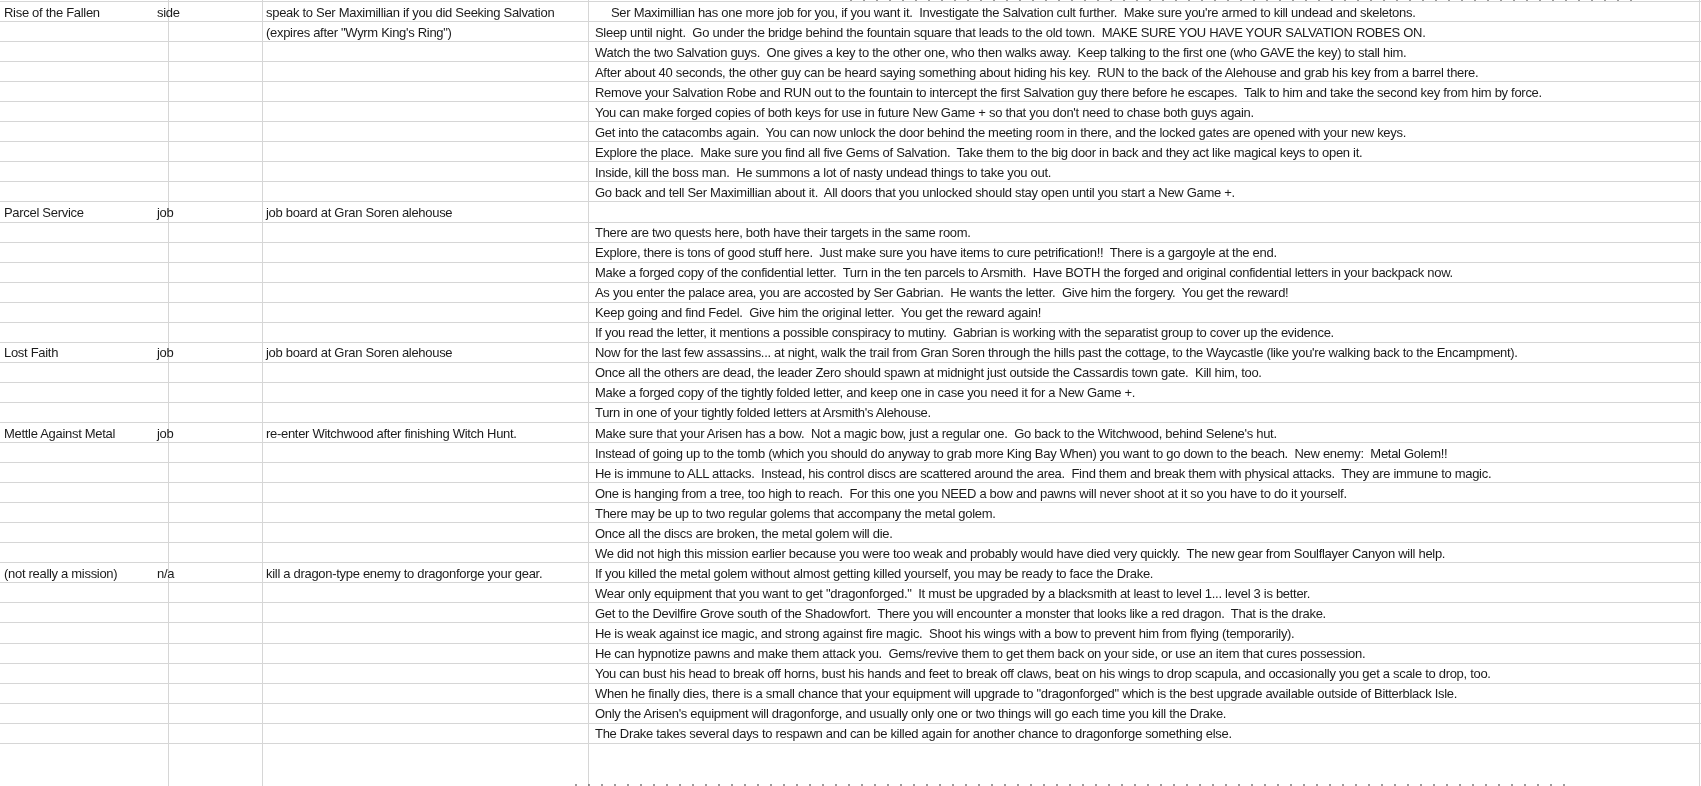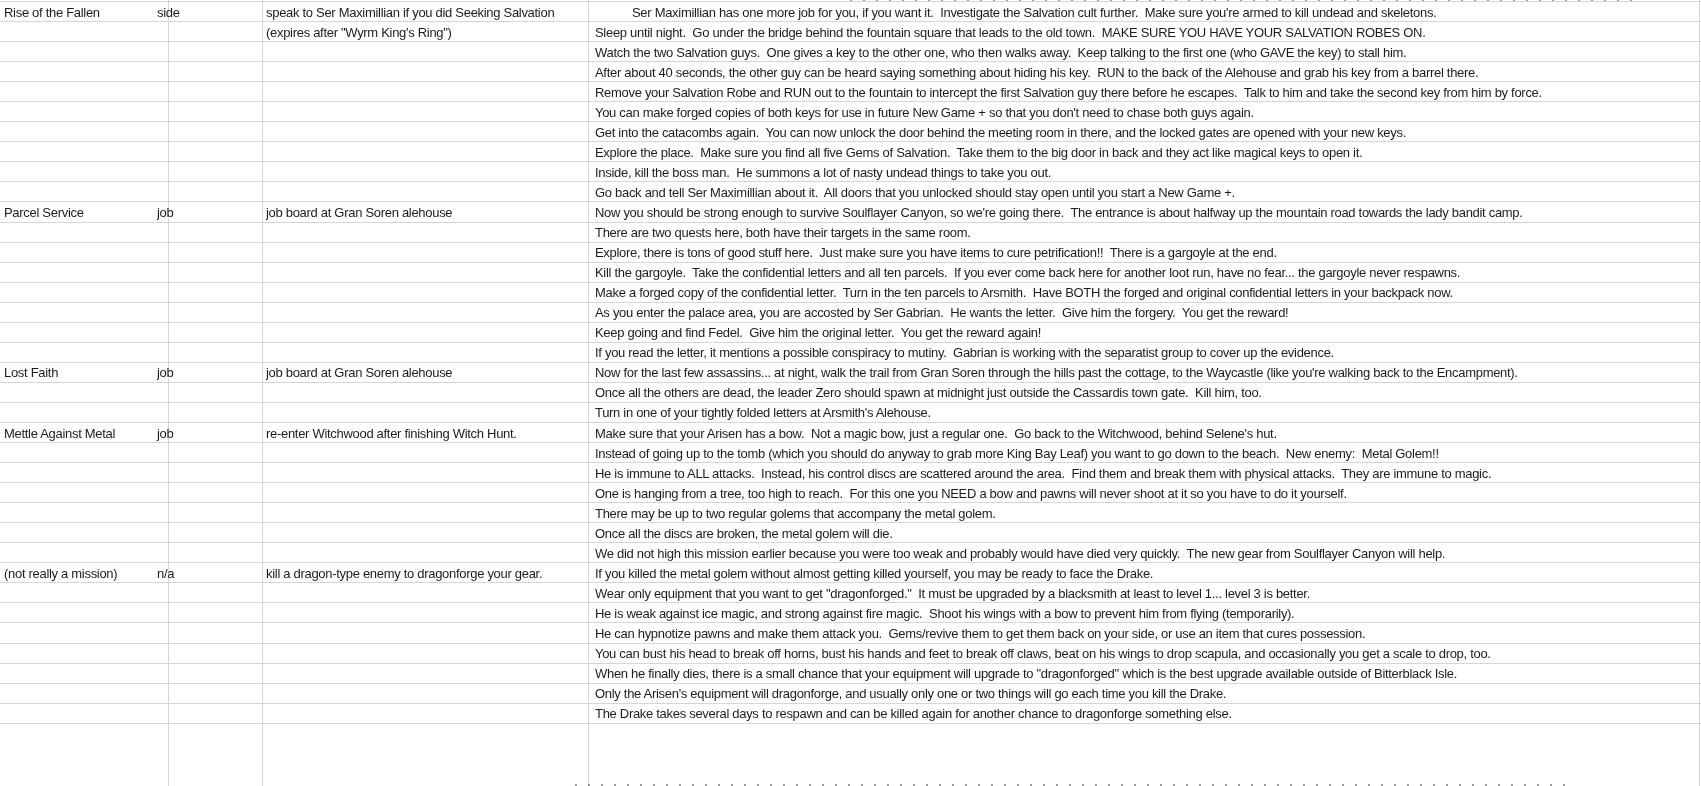--- a/index.html
+++ b/index.html
@@ -55,21 +55,21 @@
 
   <div class="sliver" id="sliver-top">
     <span class="frag" style="left:850px;width:790px;"></span>
   </div>
 
   <div id="rows">
   <div class="row">
     <span class="cell a">Rise of the Fallen</span>
     <span class="cell b">side</span>
     <span class="cell c">speak to Ser Maximillian if you did Seeking Salvation</span>
-    <span class="cell d" style="left: 632px;">Ser Maximillian has one more job for you, if you want it.  Investigate the Salvation cult further.  Make sure you're armed to kill undead and skeletons.</span>
+    <span class="cell d" style="left: 611px;">Ser Maximillian has one more job for you, if you want it.  Investigate the Salvation cult further.  Make sure you're armed to kill undead and skeletons.</span>
   </div>
 
   <div class="row">
     <span class="cell a"></span>
     <span class="cell b"></span>
     <span class="cell c">(expires after "Wyrm King's Ring")</span>
     <span class="cell d">Sleep until night.  Go under the bridge behind the fountain square that leads to the old town.  MAKE SURE YOU HAVE YOUR SALVATION ROBES ON.</span>
   </div>
 
   <div class="row">
@@ -125,43 +125,36 @@
     <span class="cell a"></span>
     <span class="cell b"></span>
     <span class="cell c" style="background: transparent;"></span>
     <span class="cell d">Go back and tell Ser Maximillian about it.  All doors that you unlocked should stay open until you start a New Game +.</span>
   </div>
 
   <div class="row">
     <span class="cell a">Parcel Service</span>
     <span class="cell b">job</span>
     <span class="cell c">job board at Gran Soren alehouse</span>
-    <span class="cell d">Now you should be strong enough to survive Soulflayer Canyon, so we're going there.  The entrance is about halfway up the mountain road towards the lady bandit camp.</span>
   </div>
 
   <div class="row">
     <span class="cell a"></span>
     <span class="cell b"></span>
     <span class="cell c" style="background: transparent;"></span>
     <span class="cell d">There are two quests here, both have their targets in the same room.</span>
   </div>
 
   <div class="row">
     <span class="cell a"></span>
     <span class="cell b"></span>
     <span class="cell c" style="background: transparent;"></span>
     <span class="cell d">Explore, there is tons of good stuff here.  Just make sure you have items to cure petrification!!  There is a gargoyle at the end.</span>
   </div>
 
-  <div class="row">
-    <span class="cell a"></span>
-    <span class="cell b"></span>
-    <span class="cell c" style="background: transparent;"></span>
-    <span class="cell d">Kill the gargoyle.  Take the confidential letters and all ten parcels.  If you ever come back here for another loot run, have no fear... the gargoyle never respawns.</span>
-  </div>
 
   <div class="row">
     <span class="cell a"></span>
     <span class="cell b"></span>
     <span class="cell c" style="background: transparent;"></span>
     <span class="cell d">Make a forged copy of the confidential letter.  Turn in the ten parcels to Arsmith.  Have BOTH the forged and original confidential letters in your backpack now.</span>
   </div>
 
   <div class="row">
     <span class="cell a"></span>
@@ -192,40 +185,46 @@
   </div>
 
 
   <div class="row">
     <span class="cell a"></span>
     <span class="cell b"></span>
     <span class="cell c" style="background: transparent;"></span>
     <span class="cell d">Once all the others are dead, the leader Zero should spawn at midnight just outside the Cassardis town gate.  Kill him, too.</span>
   </div>
 
+  <div class="row">
+    <span class="cell a"></span>
+    <span class="cell b"></span>
+    <span class="cell c" style="background: transparent;"></span>
+    <span class="cell d">Make a forged copy of the tightly folded letter, and keep one in case you need it for a New Game +.</span>
+  </div>
 
   <div class="row">
     <span class="cell a"></span>
     <span class="cell b"></span>
     <span class="cell c" style="background: transparent;"></span>
     <span class="cell d">Turn in one of your tightly folded letters at Arsmith's Alehouse.</span>
   </div>
 
   <div class="row">
     <span class="cell a">Mettle Against Metal</span>
     <span class="cell b">job</span>
     <span class="cell c">re-enter Witchwood after finishing Witch Hunt.</span>
     <span class="cell d">Make sure that your Arisen has a bow.  Not a magic bow, just a regular one.  Go back to the Witchwood, behind Selene's hut.</span>
   </div>
 
   <div class="row">
     <span class="cell a"></span>
     <span class="cell b"></span>
     <span class="cell c" style="background: transparent;"></span>
-    <span class="cell d">Instead of going up to the tomb (which you should do anyway to grab more King Bay Leaf) you want to go down to the beach.  New enemy:  Metal Golem!!</span>
+    <span class="cell d">Instead of going up to the tomb (which you should do anyway to grab more King Bay When) you want to go down to the beach.  New enemy:  Metal Golem!!</span>
   </div>
 
   <div class="row">
     <span class="cell a"></span>
     <span class="cell b"></span>
     <span class="cell c" style="background: transparent;"></span>
     <span class="cell d">He is immune to ALL attacks.  Instead, his control discs are scattered around the area.  Find them and break them with physical attacks.  They are immune to magic.</span>
   </div>
 
   <div class="row">
@@ -263,20 +262,26 @@
     <span class="cell d">If you killed the metal golem without almost getting killed yourself, you may be ready to face the Drake.</span>
   </div>
 
   <div class="row">
     <span class="cell a"></span>
     <span class="cell b"></span>
     <span class="cell c" style="background: transparent;"></span>
     <span class="cell d">Wear only equipment that you want to get "dragonforged."  It must be upgraded by a blacksmith at least to level 1... level 3 is better.</span>
   </div>
 
+  <div class="row">
+    <span class="cell a"></span>
+    <span class="cell b"></span>
+    <span class="cell c" style="background: transparent;"></span>
+    <span class="cell d">Get to the Devilfire Grove south of the Shadowfort.  There you will encounter a monster that looks like a red dragon.  That is the drake.</span>
+  </div>
 
   <div class="row">
     <span class="cell a"></span>
     <span class="cell b"></span>
     <span class="cell c" style="background: transparent;"></span>
     <span class="cell d">He is weak against ice magic, and strong against fire magic.  Shoot his wings with a bow to prevent him from flying (temporarily).</span>
   </div>
 
   <div class="row">
     <span class="cell a"></span>

